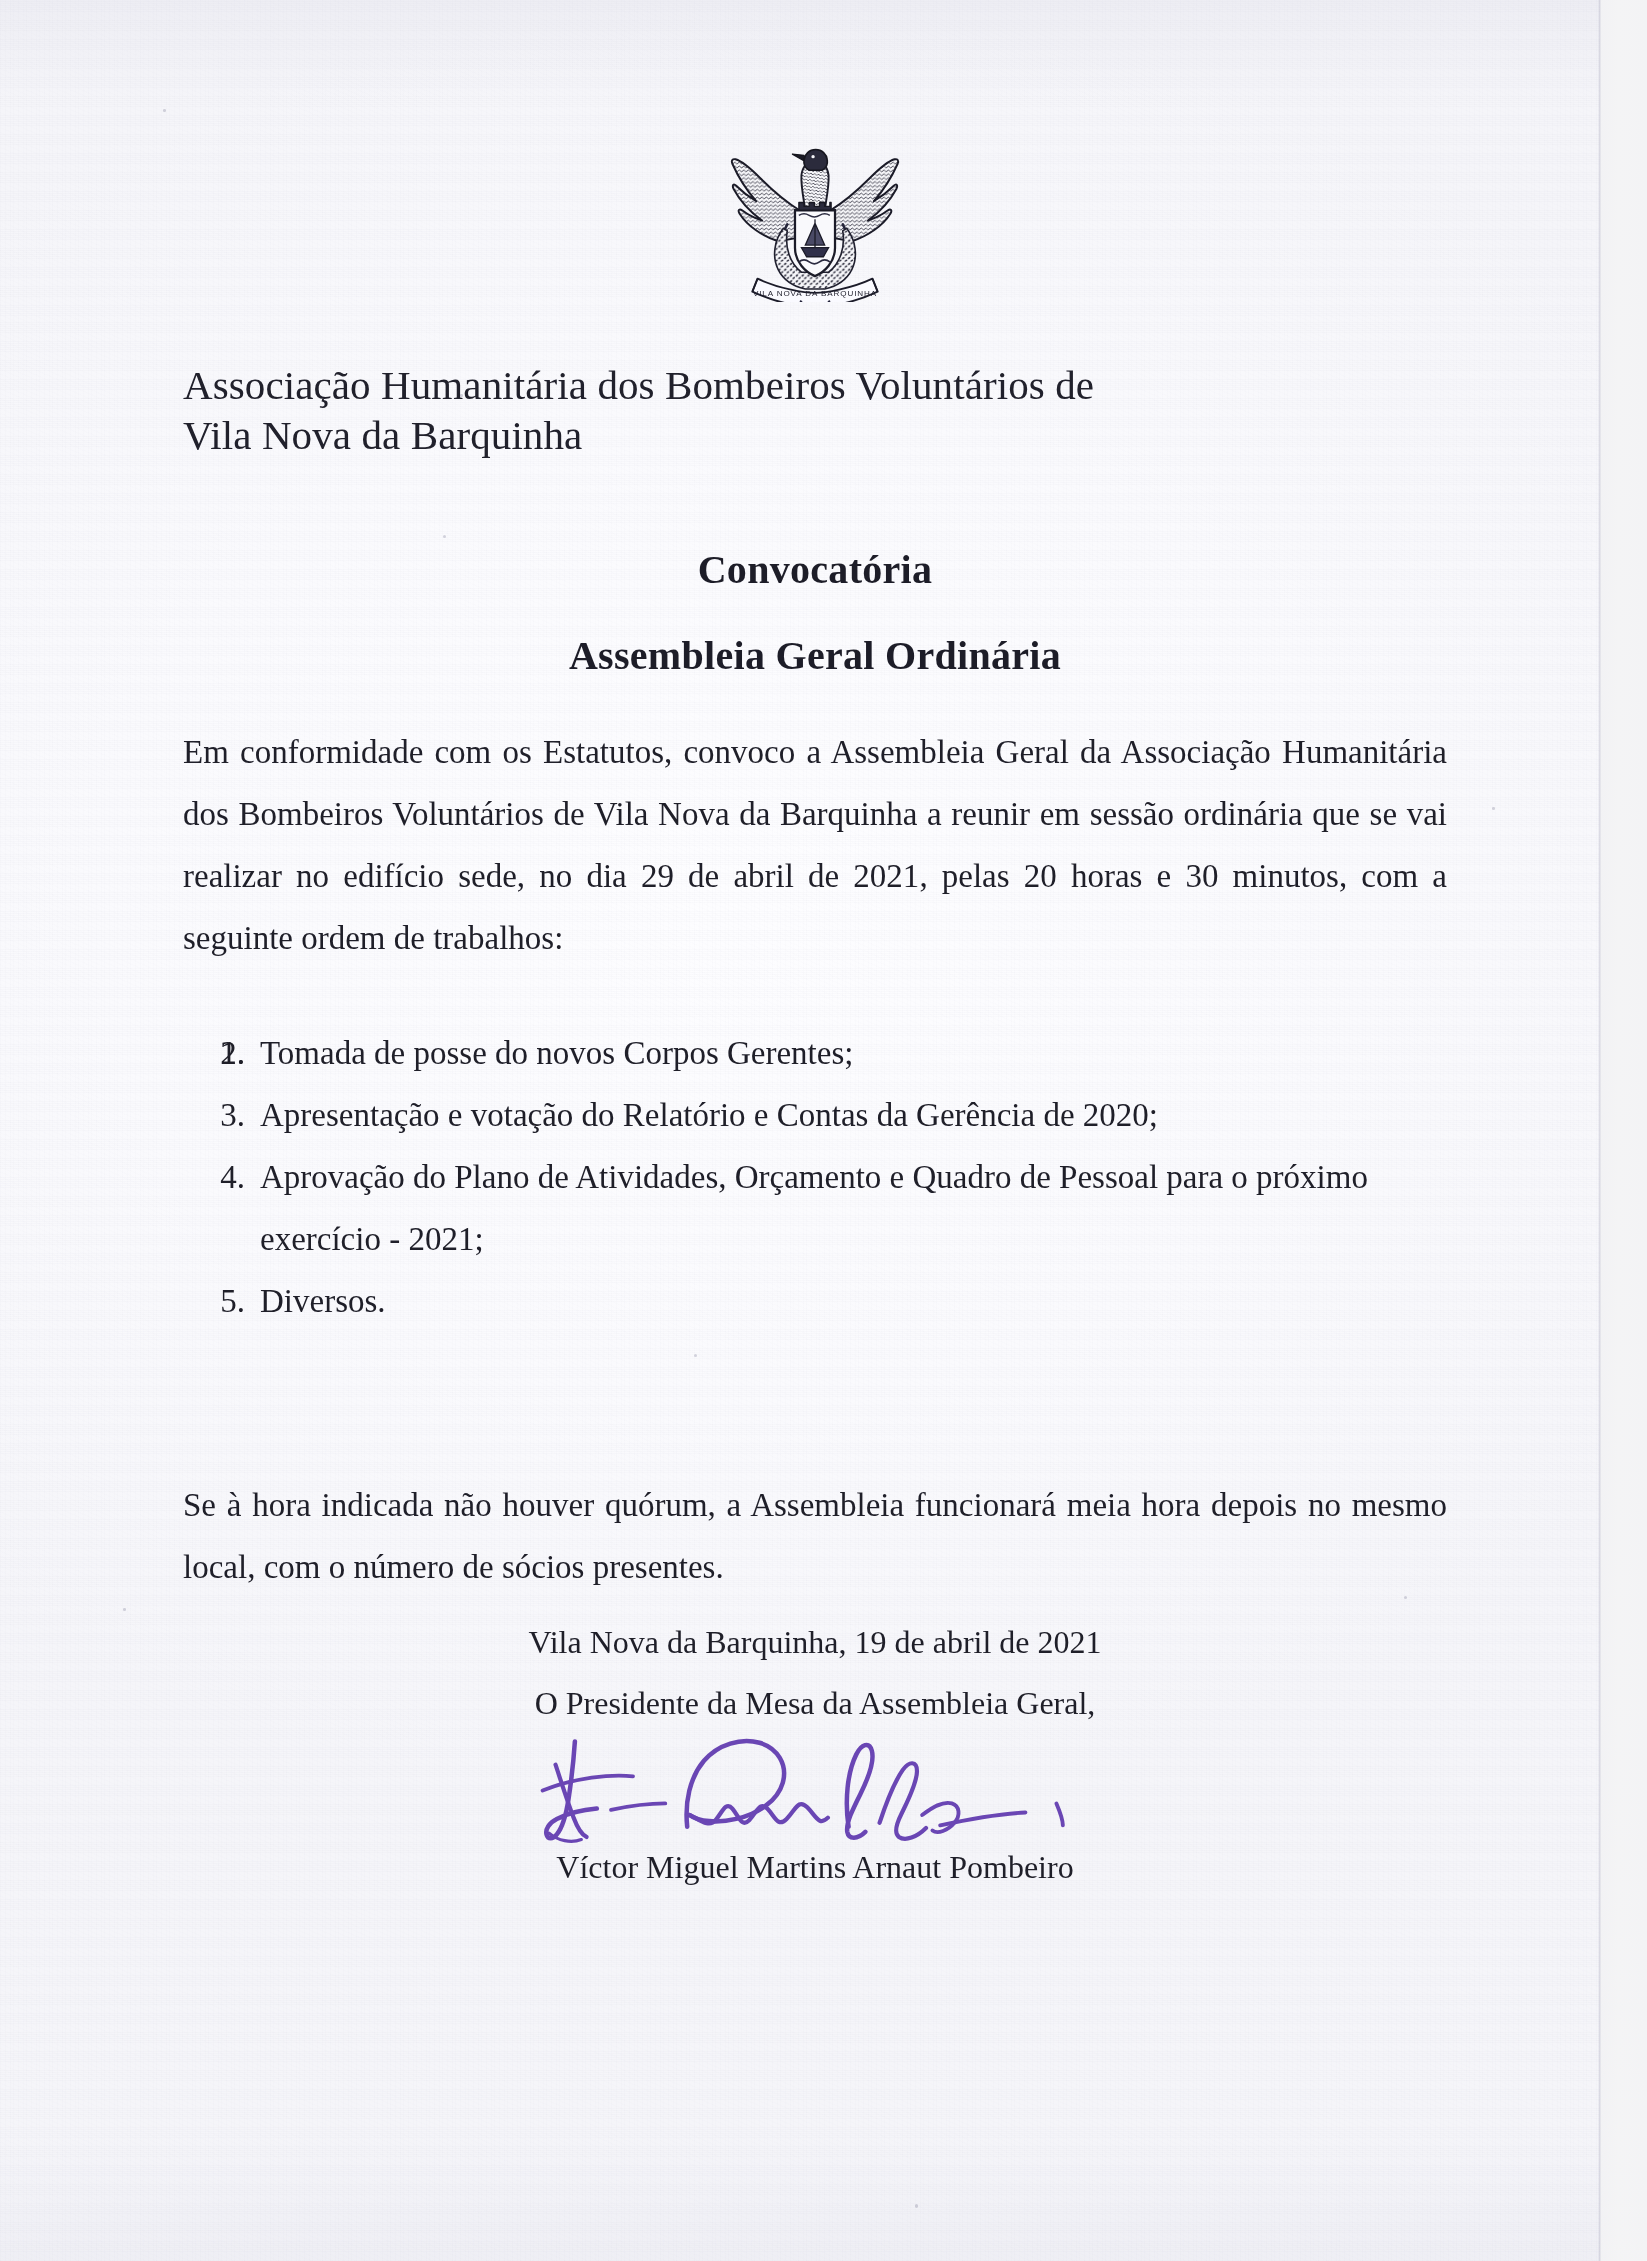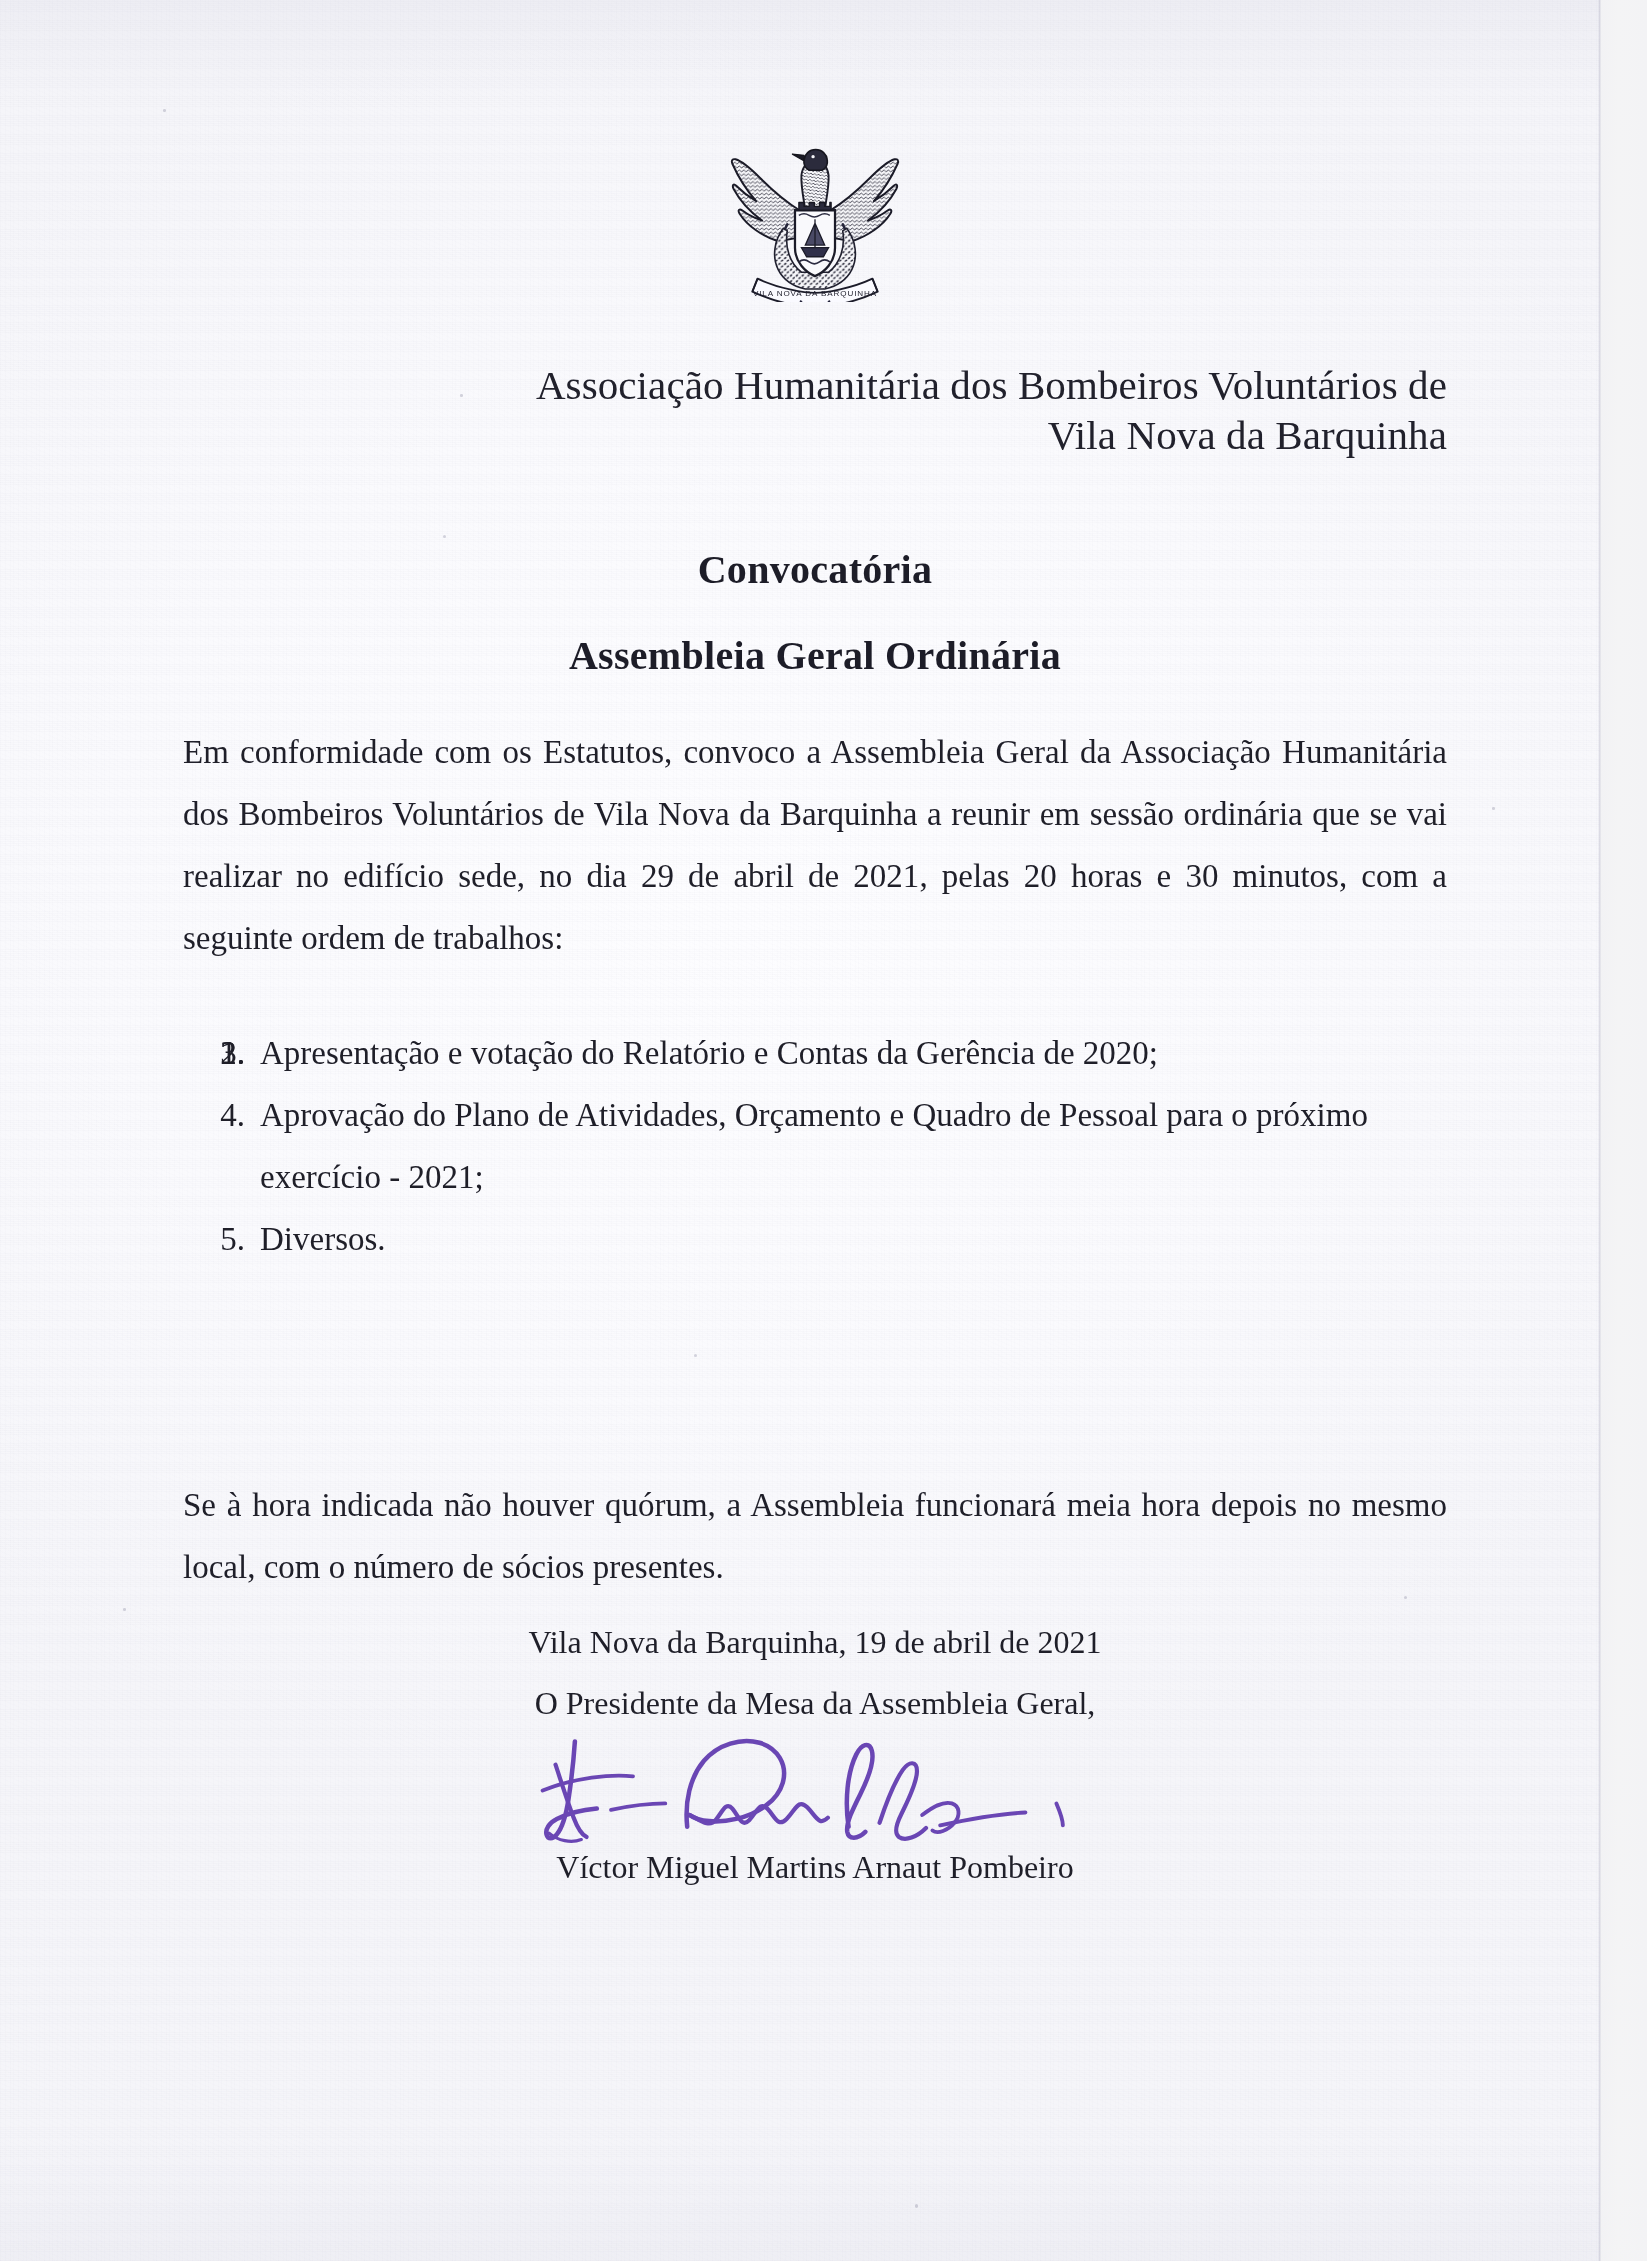--- a/index.html
+++ b/index.html
@@ -88,21 +88,21 @@
     line-height: 0;
   }
   .emblem-wrap svg { display: inline-block; }
 
   
   .org-title {
     position: absolute;
     left: 0;
     top: 360px;
     width: 1264px;
-    text-align: right;
+    text-align: left;
     font-size: 41px;
     line-height: 1.22;
     letter-spacing: 0.1px;
     color: #21212c;
     font-weight: 400;
   }
   .org-title .l2 { display: block; }
 
   .sub-title {
     position: absolute;
@@ -319,20 +319,21 @@
     <p class="para para-intro">
       <span>Em conformidade com os Estatutos, convoco a Assembleia Geral da Associação Humanitária dos Bombeiros Voluntários de Vila Nova da Barquinha a reunir em sessão ordinária que se vai realizar no edifício sede, no dia </span><b>29 de abril de 2021</b><span>, pelas 20 horas e 30 minutos, com a seguinte ordem de trabalhos:</span>
     </p>
 
     <ol class="agenda">
       <li>
         <span class="num">1.</span>
       </li>
       <li>
         <span class="num">2.</span>
+        <span>Tomada de posse do novos Corpos Gerentes;</span>
       </li>
       <li>
         <span class="num">3.</span>
         <span>Apresentação e votação do Relatório e Contas da Gerência de 2020;</span>
       </li>
       <li>
         <span class="num">4.</span>
         <span>Aprovação do Plano de Atividades, Orçamento e Quadro de Pessoal para o próximo exercício - 2021;</span>
       </li>
       <li>

